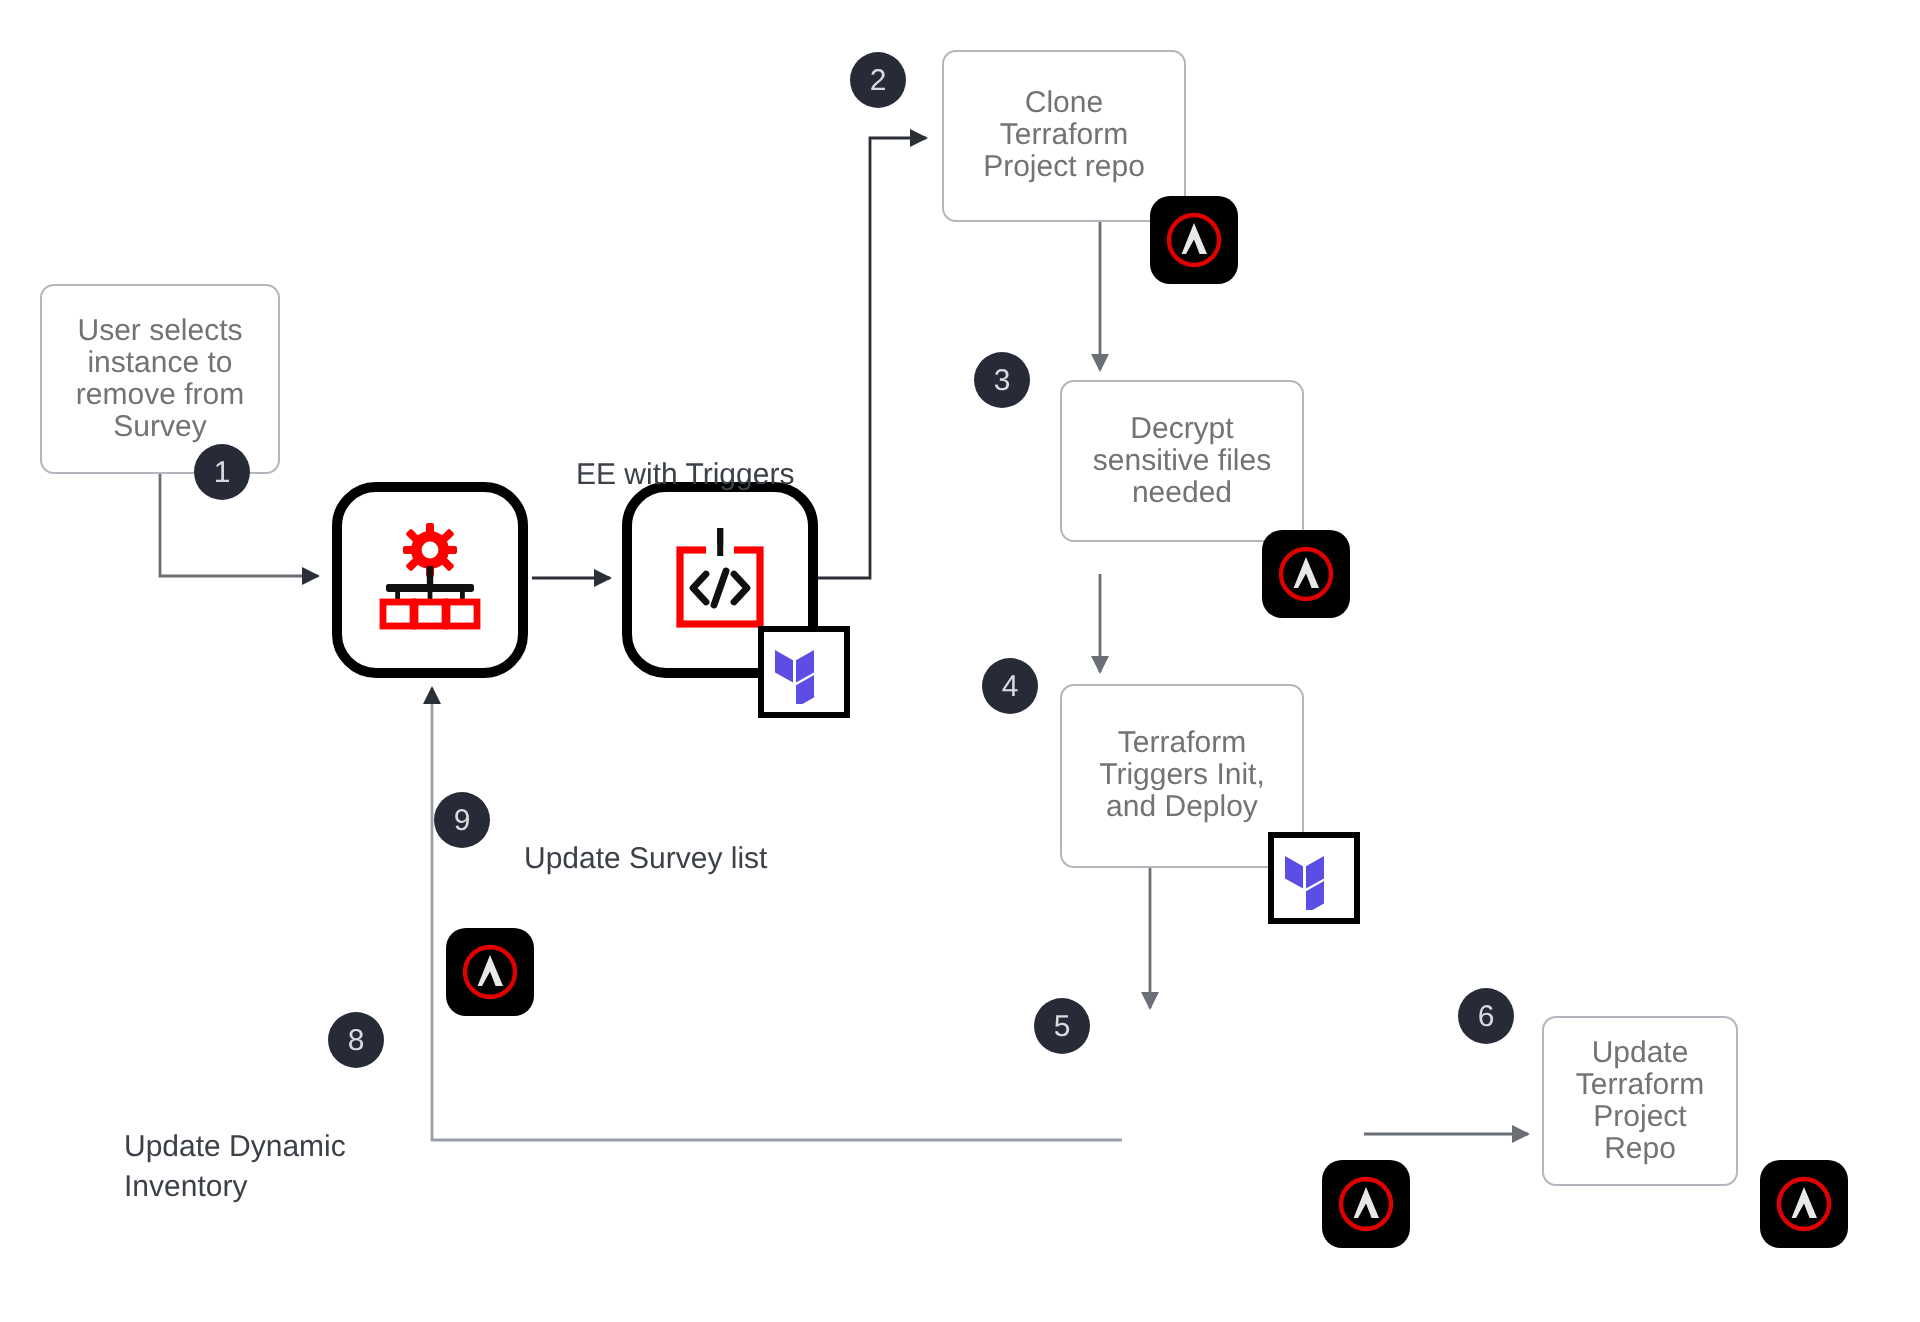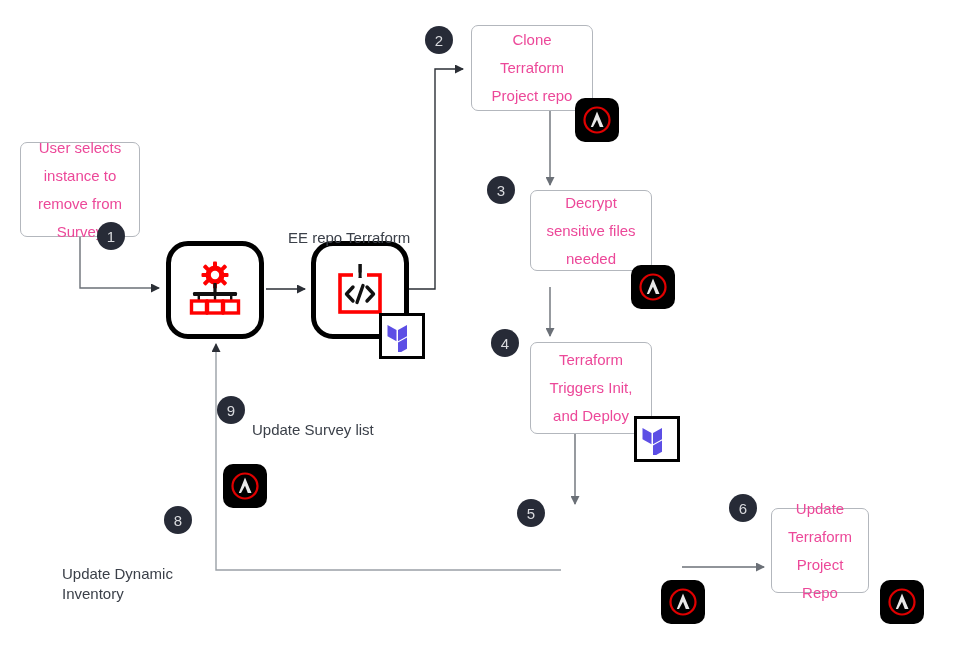--- a/index.html
+++ b/index.html
@@ -30,23 +30,23 @@
   .pbox {
     position: absolute;
     box-sizing: border-box;
     background: #ffffff;
     border: 1px solid #b3b7bd;
     border-radius: 7px;
     display: flex;
     align-items: center;
     justify-content: center;
     text-align: center;
-    color: #ec4899;
+    color: #737373;
     font-size: 15px;
-    line-height: 28px;
+    line-height: 16px;
     padding: 4px 6px;
     white-space: pre-line;
   }
 
   
   .step {
     position: absolute;
     width: 28px;
     height: 28px;
     border-radius: 50%;
@@ -298,24 +298,24 @@
     <span>6</span>
   </div>
   <div class="step" style="left:164px; top:506px;">
     <span>8</span>
   </div>
   <div class="step" style="left:217px; top:396px;">
     <span>9</span>
   </div>
 
   <div class="tlabel" style="left:288px; top:208px; width:144px; text-align:left;">
-    <span>EE repo Terraform</span>
-  </div>
-
-  <div class="tlabel" style="left:252px; top:400px; width:200px; text-align:left;">
+    <span>EE with Triggers</span>
+  </div>
+
+  <div class="tlabel" style="left:262px; top:400px; width:200px; text-align:left;">
     <span>Update Survey list</span>
   </div>
 
   <div class="tlabel" style="left:62px; top:544px; width:140px;">
     <span>Update Dynamic
 Inventory</span>
   </div>
 
 </div>
 

